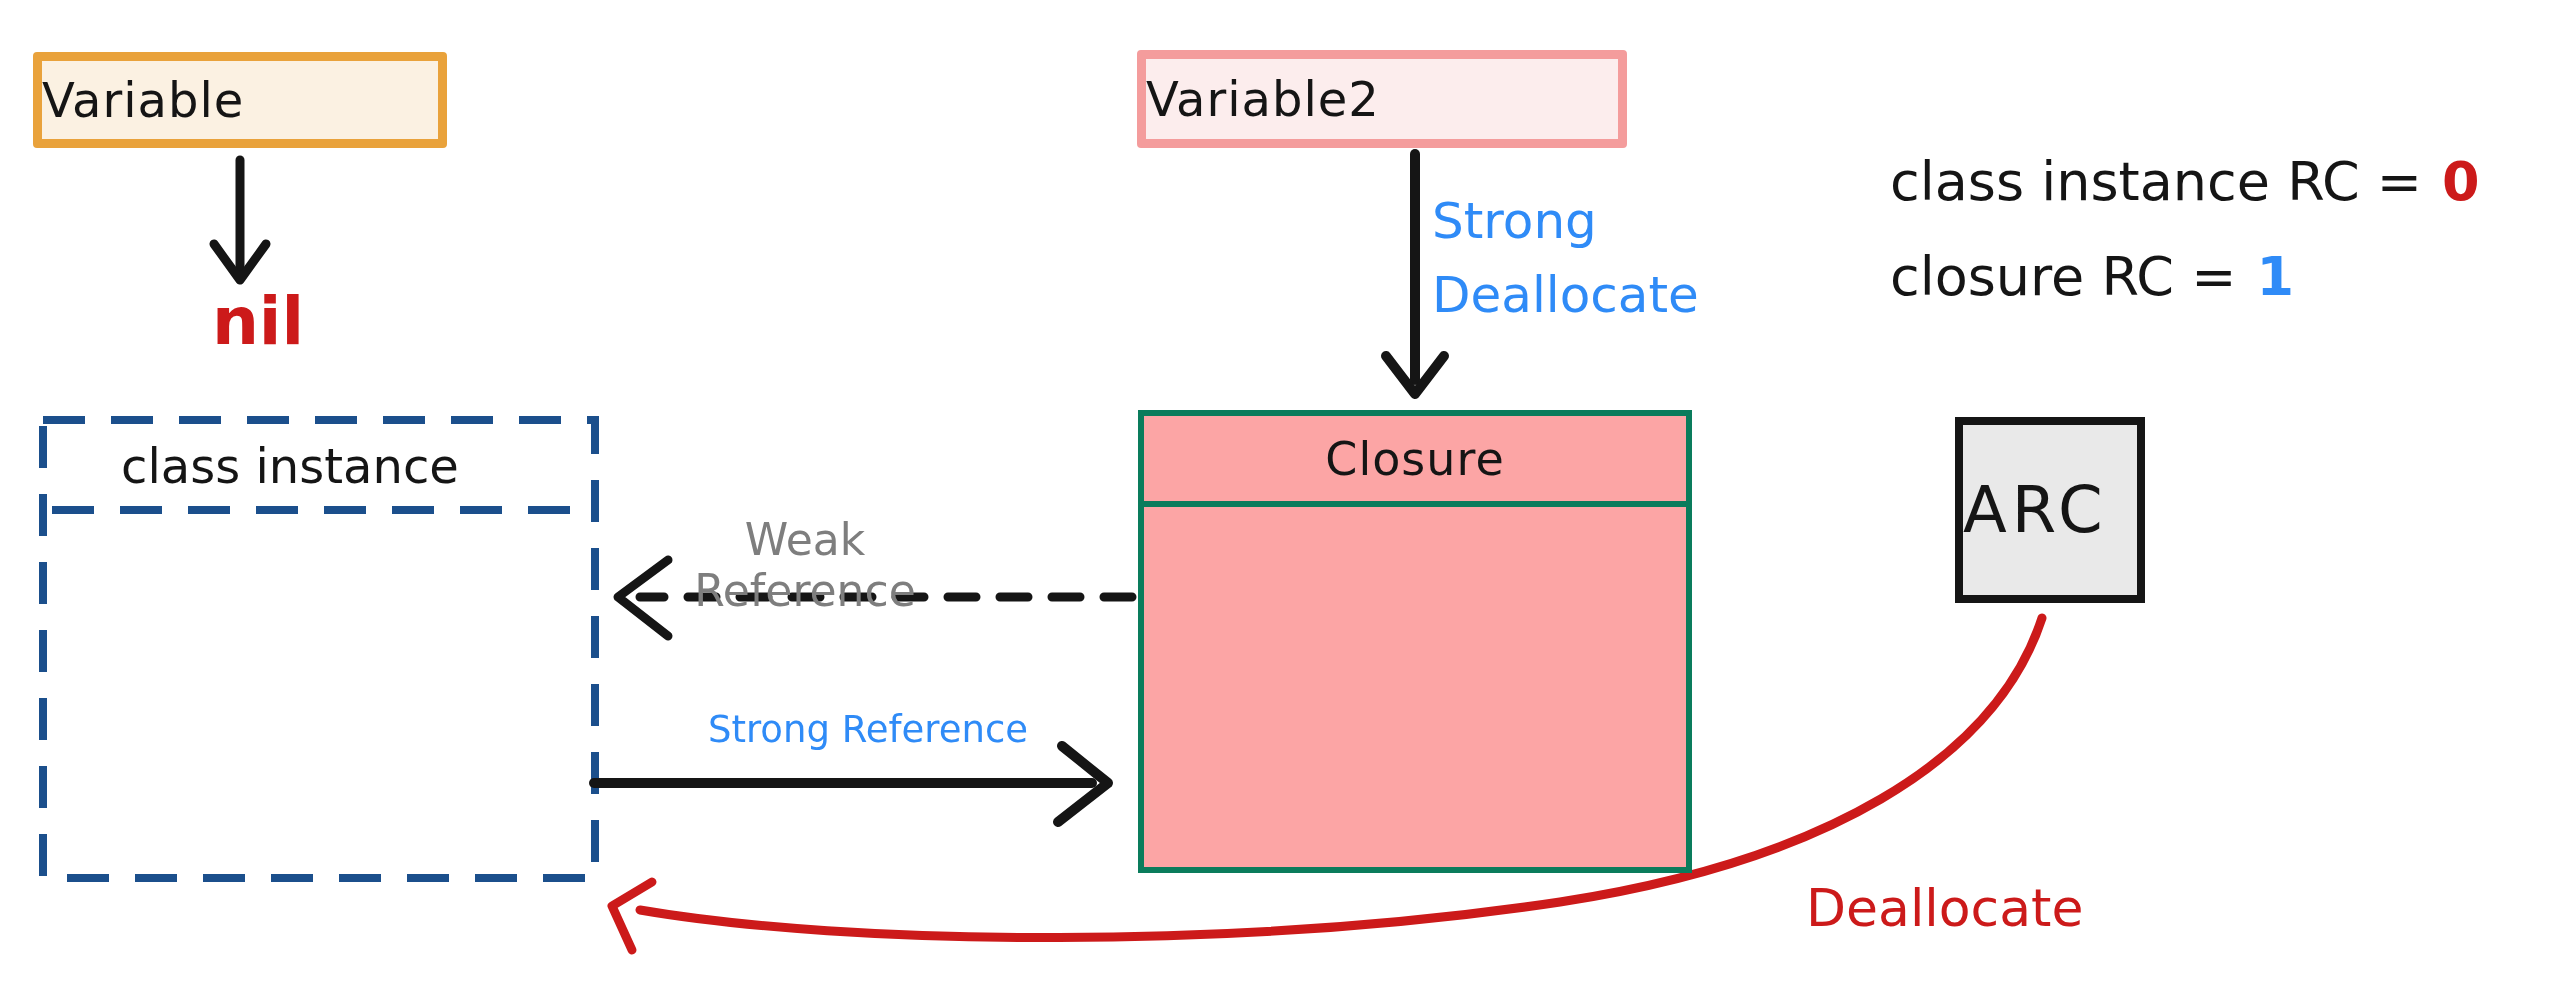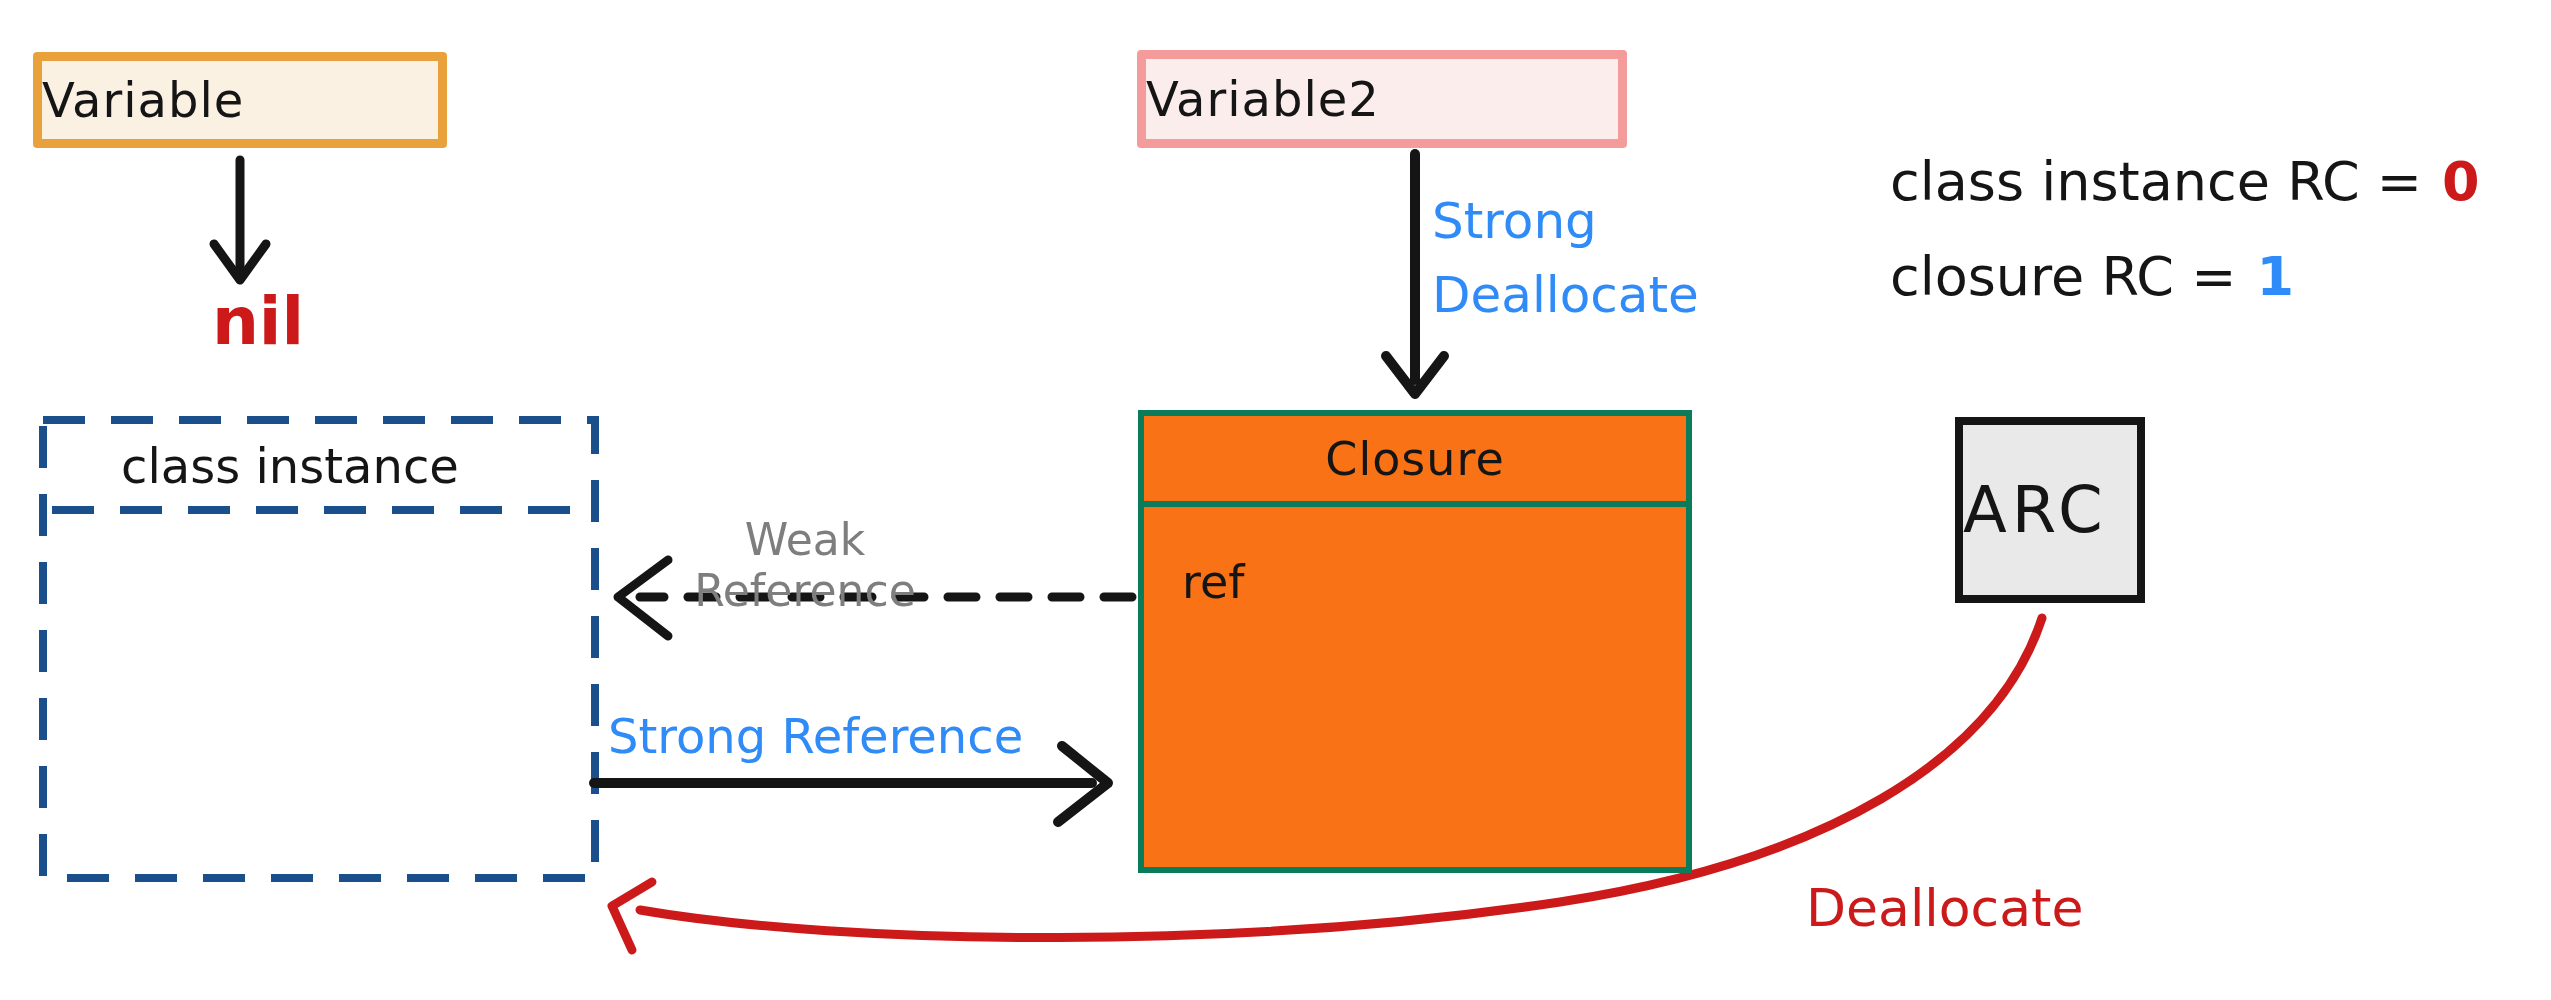--- a/index.html
+++ b/index.html
@@ -16,21 +16,21 @@
   .layer{position:absolute;left:0;top:0;width:2551px;height:1000px;}
 
   .box{position:absolute;display:flex;align-items:center;justify-content:flex-start;}
   .variable-box{left:33px;top:52px;width:414px;height:96px;
     border:9px solid var(--orange-border);background:var(--orange-fill);border-radius:4px;}
   .variable2-box{left:1137px;top:50px;width:490px;height:98px;
     border:9px solid var(--pink-border);background:var(--pink-fill);border-radius:4px;}
   .box-label{font-size:48px;color:var(--ink);letter-spacing:1px;}
 
   .closure-box{position:absolute;left:1138px;top:410px;width:554px;height:463px;
-    border:6px solid var(--green-border);background:#f97316;}
+    border:6px solid var(--green-border);background:#fca5a5;}
   .closure-header{height:91px;border-bottom:6px solid var(--green-border);
     display:flex;align-items:center;justify-content:center;}
   .closure-header .box-label{font-size:46px;}
   .closure-body{position:relative;height:calc(100% - 91px);}
   .ref-label{position:absolute;left:38px;top:48px;font-size:46px;color:var(--ink);}
 
   .class-instance-label{position:absolute;left:90px;top:438px;width:400px;
     text-align:center;font-size:48px;color:var(--ink);}
 
   .arc-box{left:1955px;top:417px;width:190px;height:186px;
@@ -39,22 +39,22 @@
 
   .nil-label{position:absolute;left:188px;top:283px;width:100px;text-align:center;
     font-size:66px;font-weight:bold;color:var(--red);margin-left:20px;}
 
   .strong-v-label{position:absolute;left:1432px;color:var(--blue-text);font-size:50px;}
   .strong-v-line1{top:192px;}
   .strong-v-line2{top:266px;}
 
   .weak-label{position:absolute;left:655px;top:514px;width:300px;text-align:center;
     font-size:44px;color:var(--gray-text);}
-  .strong-h-label{position:absolute;left:608px;top:708px;width:420px;text-align:left;
-    font-size:48px;color:var(--blue-text);}
+  .strong-h-label{position:absolute;left:608px;top:708px;width:420px;text-align:right;
+    font-size:37px;color:var(--blue-text);}
 
   .rc-line{position:absolute;left:1890px;font-size:54px;color:var(--ink);white-space:nowrap;}
   .rc-line-1{top:150px;}
   .rc-line-2{top:245px;}
   .rc-value{margin-left:20px;font-weight:bold;}
   .rc-value-red{color:var(--red);}
   .rc-value-blue{color:var(--blue-text);}
 
   .deallocate-label{position:absolute;left:1806px;top:878px;font-size:52px;color:var(--red);}
 </style>
@@ -105,23 +105,20 @@
   </div>
 
   <div class="nil-label">nil</div>
 
   <div class="class-instance-label">class instance</div>
 
   <div class="closure-box">
     <div class="closure-header">
       <span class="box-label">Closure</span>
     </div>
-    <div class="closure-body">
-      <span class="ref-label">ref</span>
-    </div>
   </div>
 
   <div class="box arc-box">
     <span class="box-label">ARC</span>
   </div>
 
   <div class="strong-v-label strong-v-line1">Strong</div>
   <div class="strong-v-label strong-v-line2">Deallocate</div>
 
   <div class="weak-label">Weak Reference</div>

